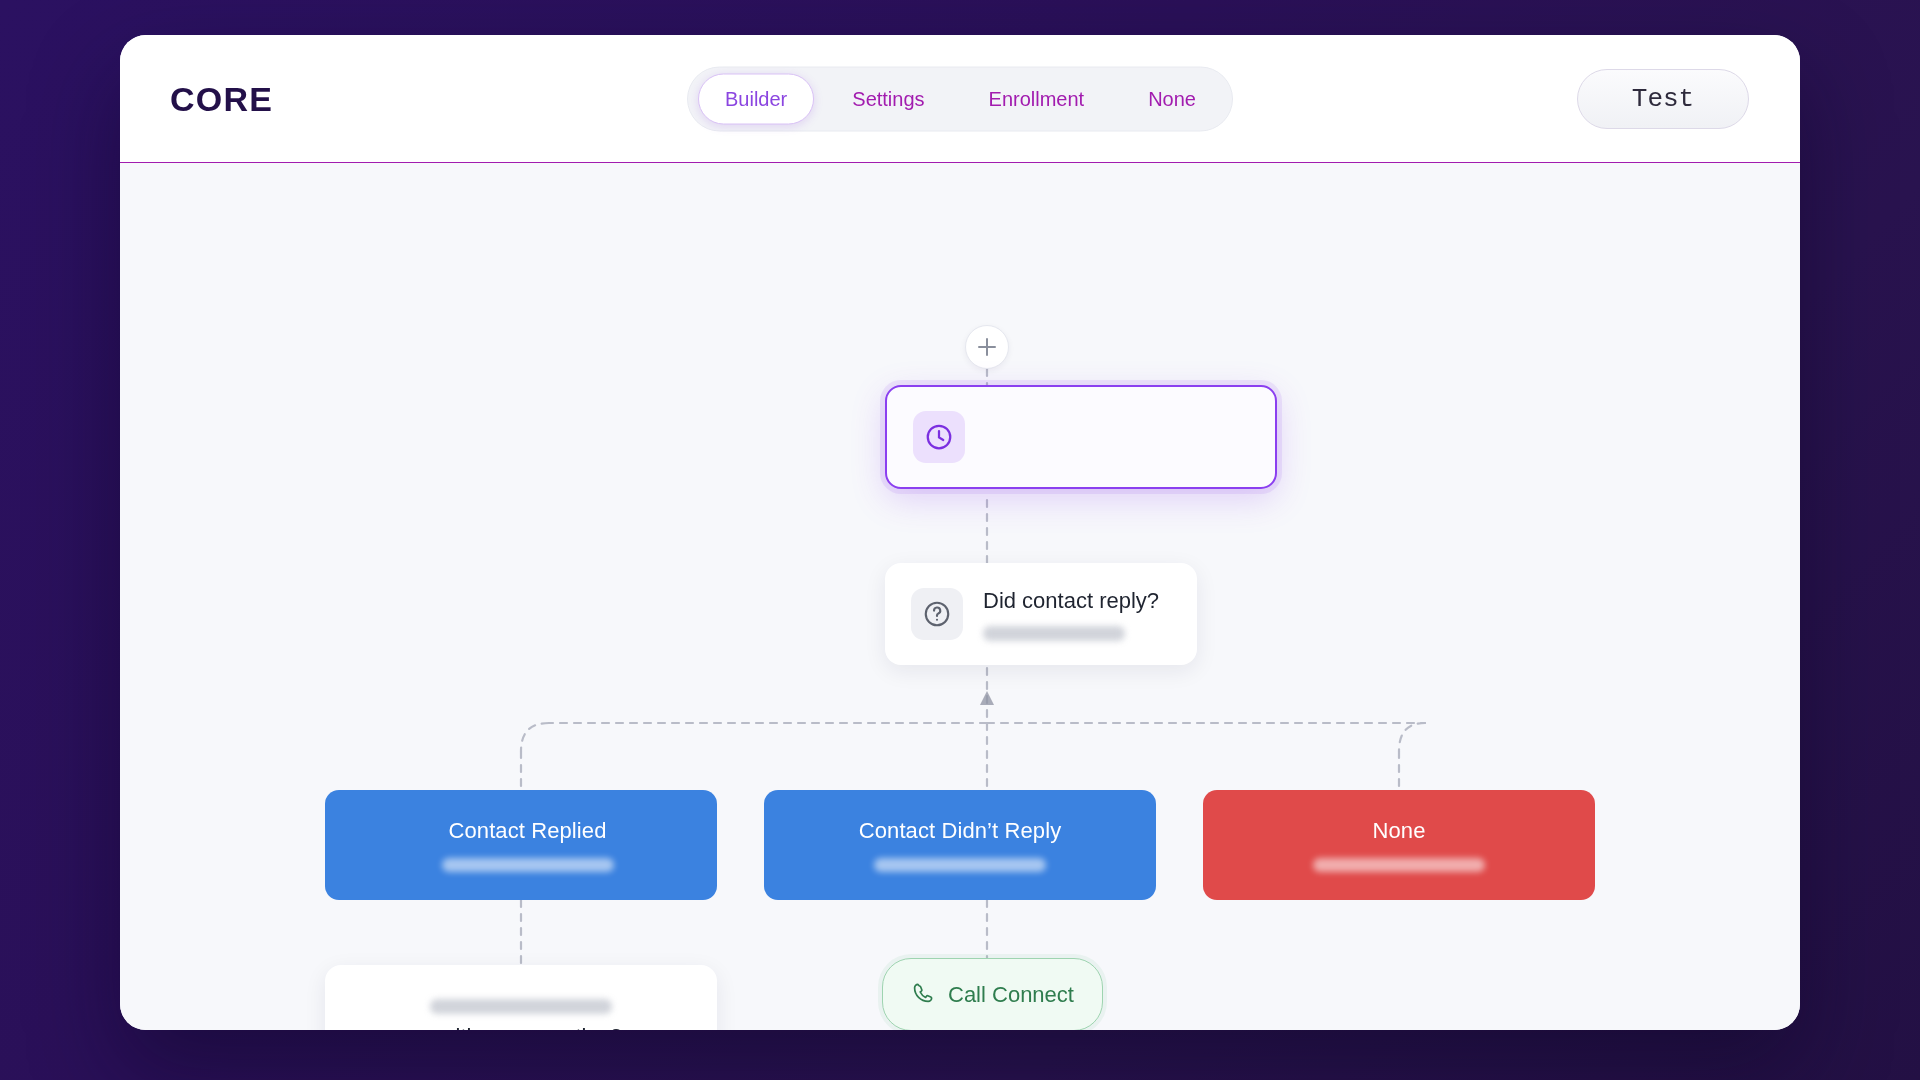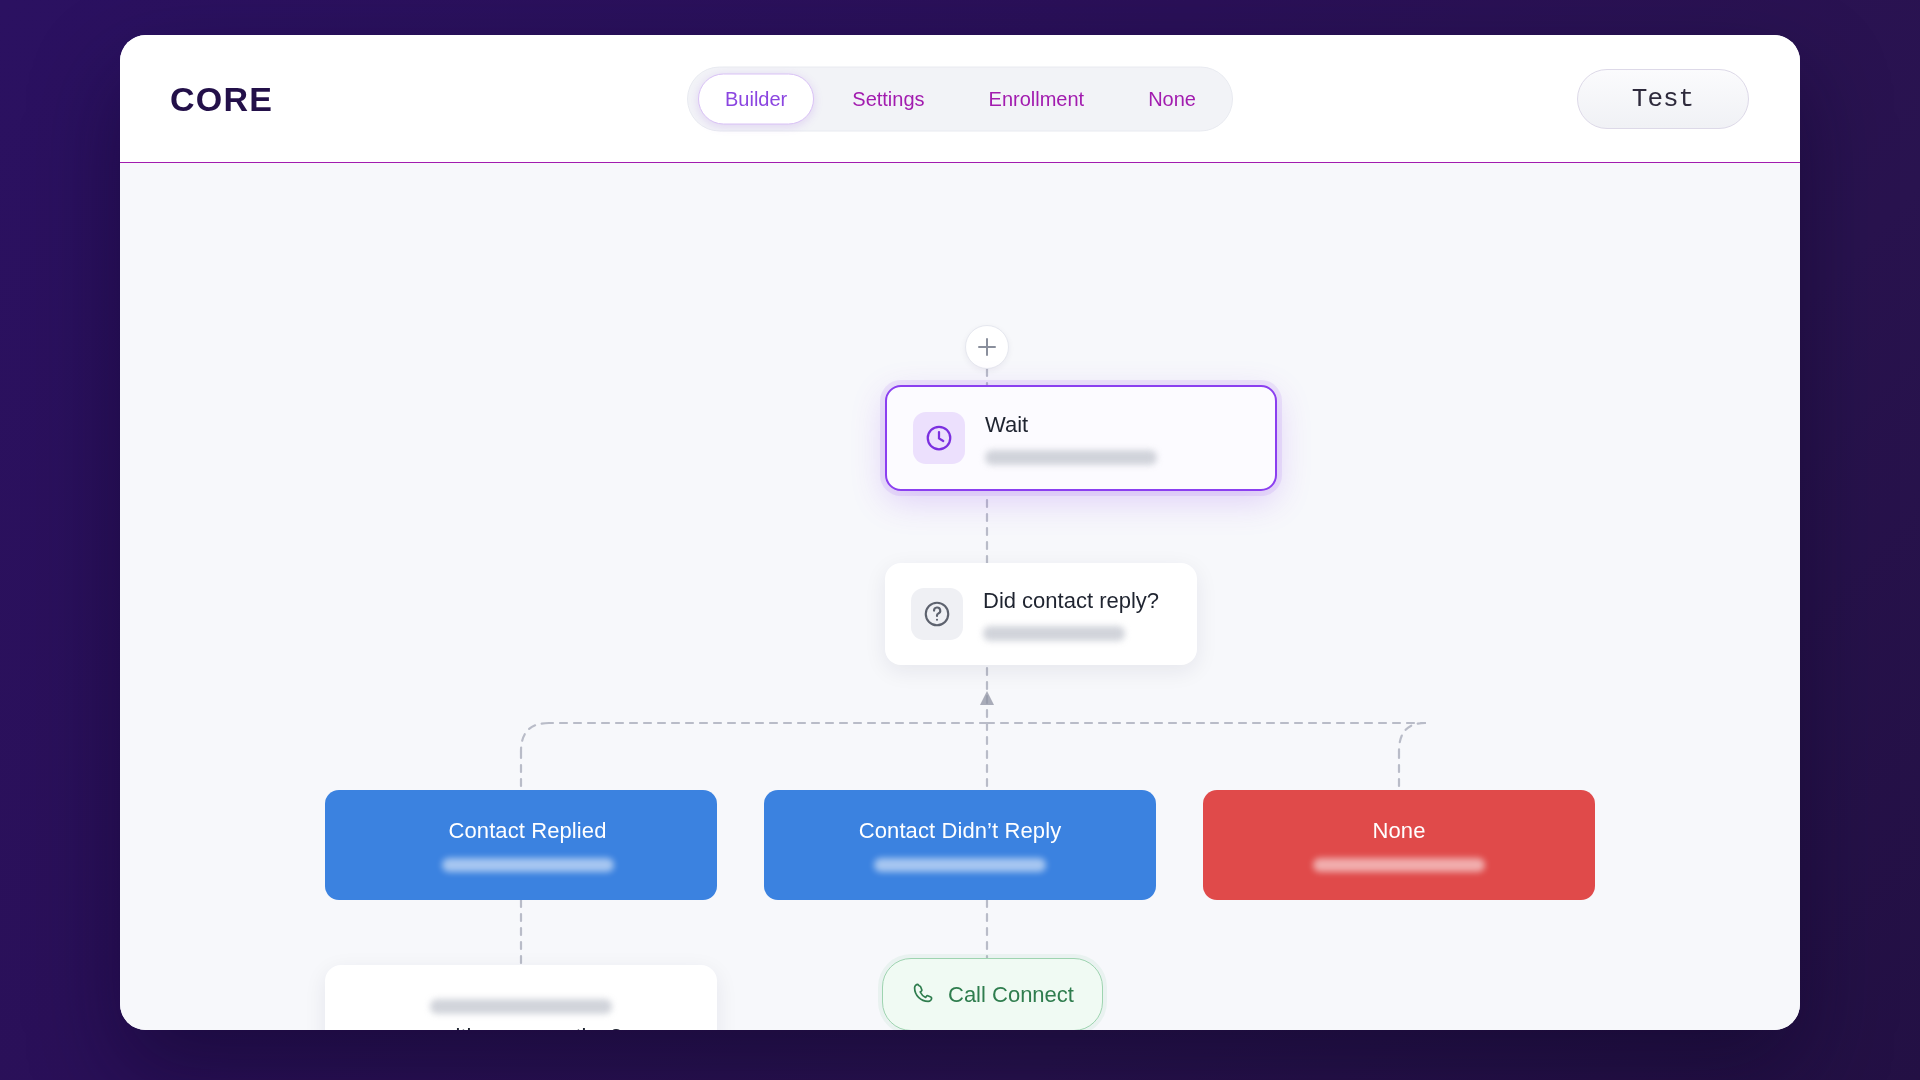--- a/index.html
+++ b/index.html
@@ -337,24 +337,20 @@
       <span class="plus"></span>
     </div>
 
     <div class="node" id="node-wait">
       <div class="node-inner">
         <div class="node-icon">
           <svg width="30" height="30" viewBox="0 0 24 24" fill="none" stroke="#7b2fe0" stroke-width="1.8" stroke-linecap="round">
             <circle cx="12" cy="12" r="9"></circle>
             <path d="M12 7.2 V12.3 L15.4 14.4"></path>
           </svg>
-        </div>
-        <div class="node-text">
-          <div class="node-title">Wait</div>
-          <div class="redacted"></div>
         </div>
       </div>
     </div>
 
     <div class="node" id="node-question">
       <div class="node-inner">
         <div class="node-icon">
           <svg width="30" height="30" viewBox="0 0 24 24" fill="none" stroke="#5d626e" stroke-width="1.7" stroke-linecap="round">
             <circle cx="12" cy="12" r="9"></circle>
             <path d="M9.6 9.3 a2.5 2.5 0 1 1 3.3 2.4 c-.7.3-.9.8-.9 1.5v.4"></path>

